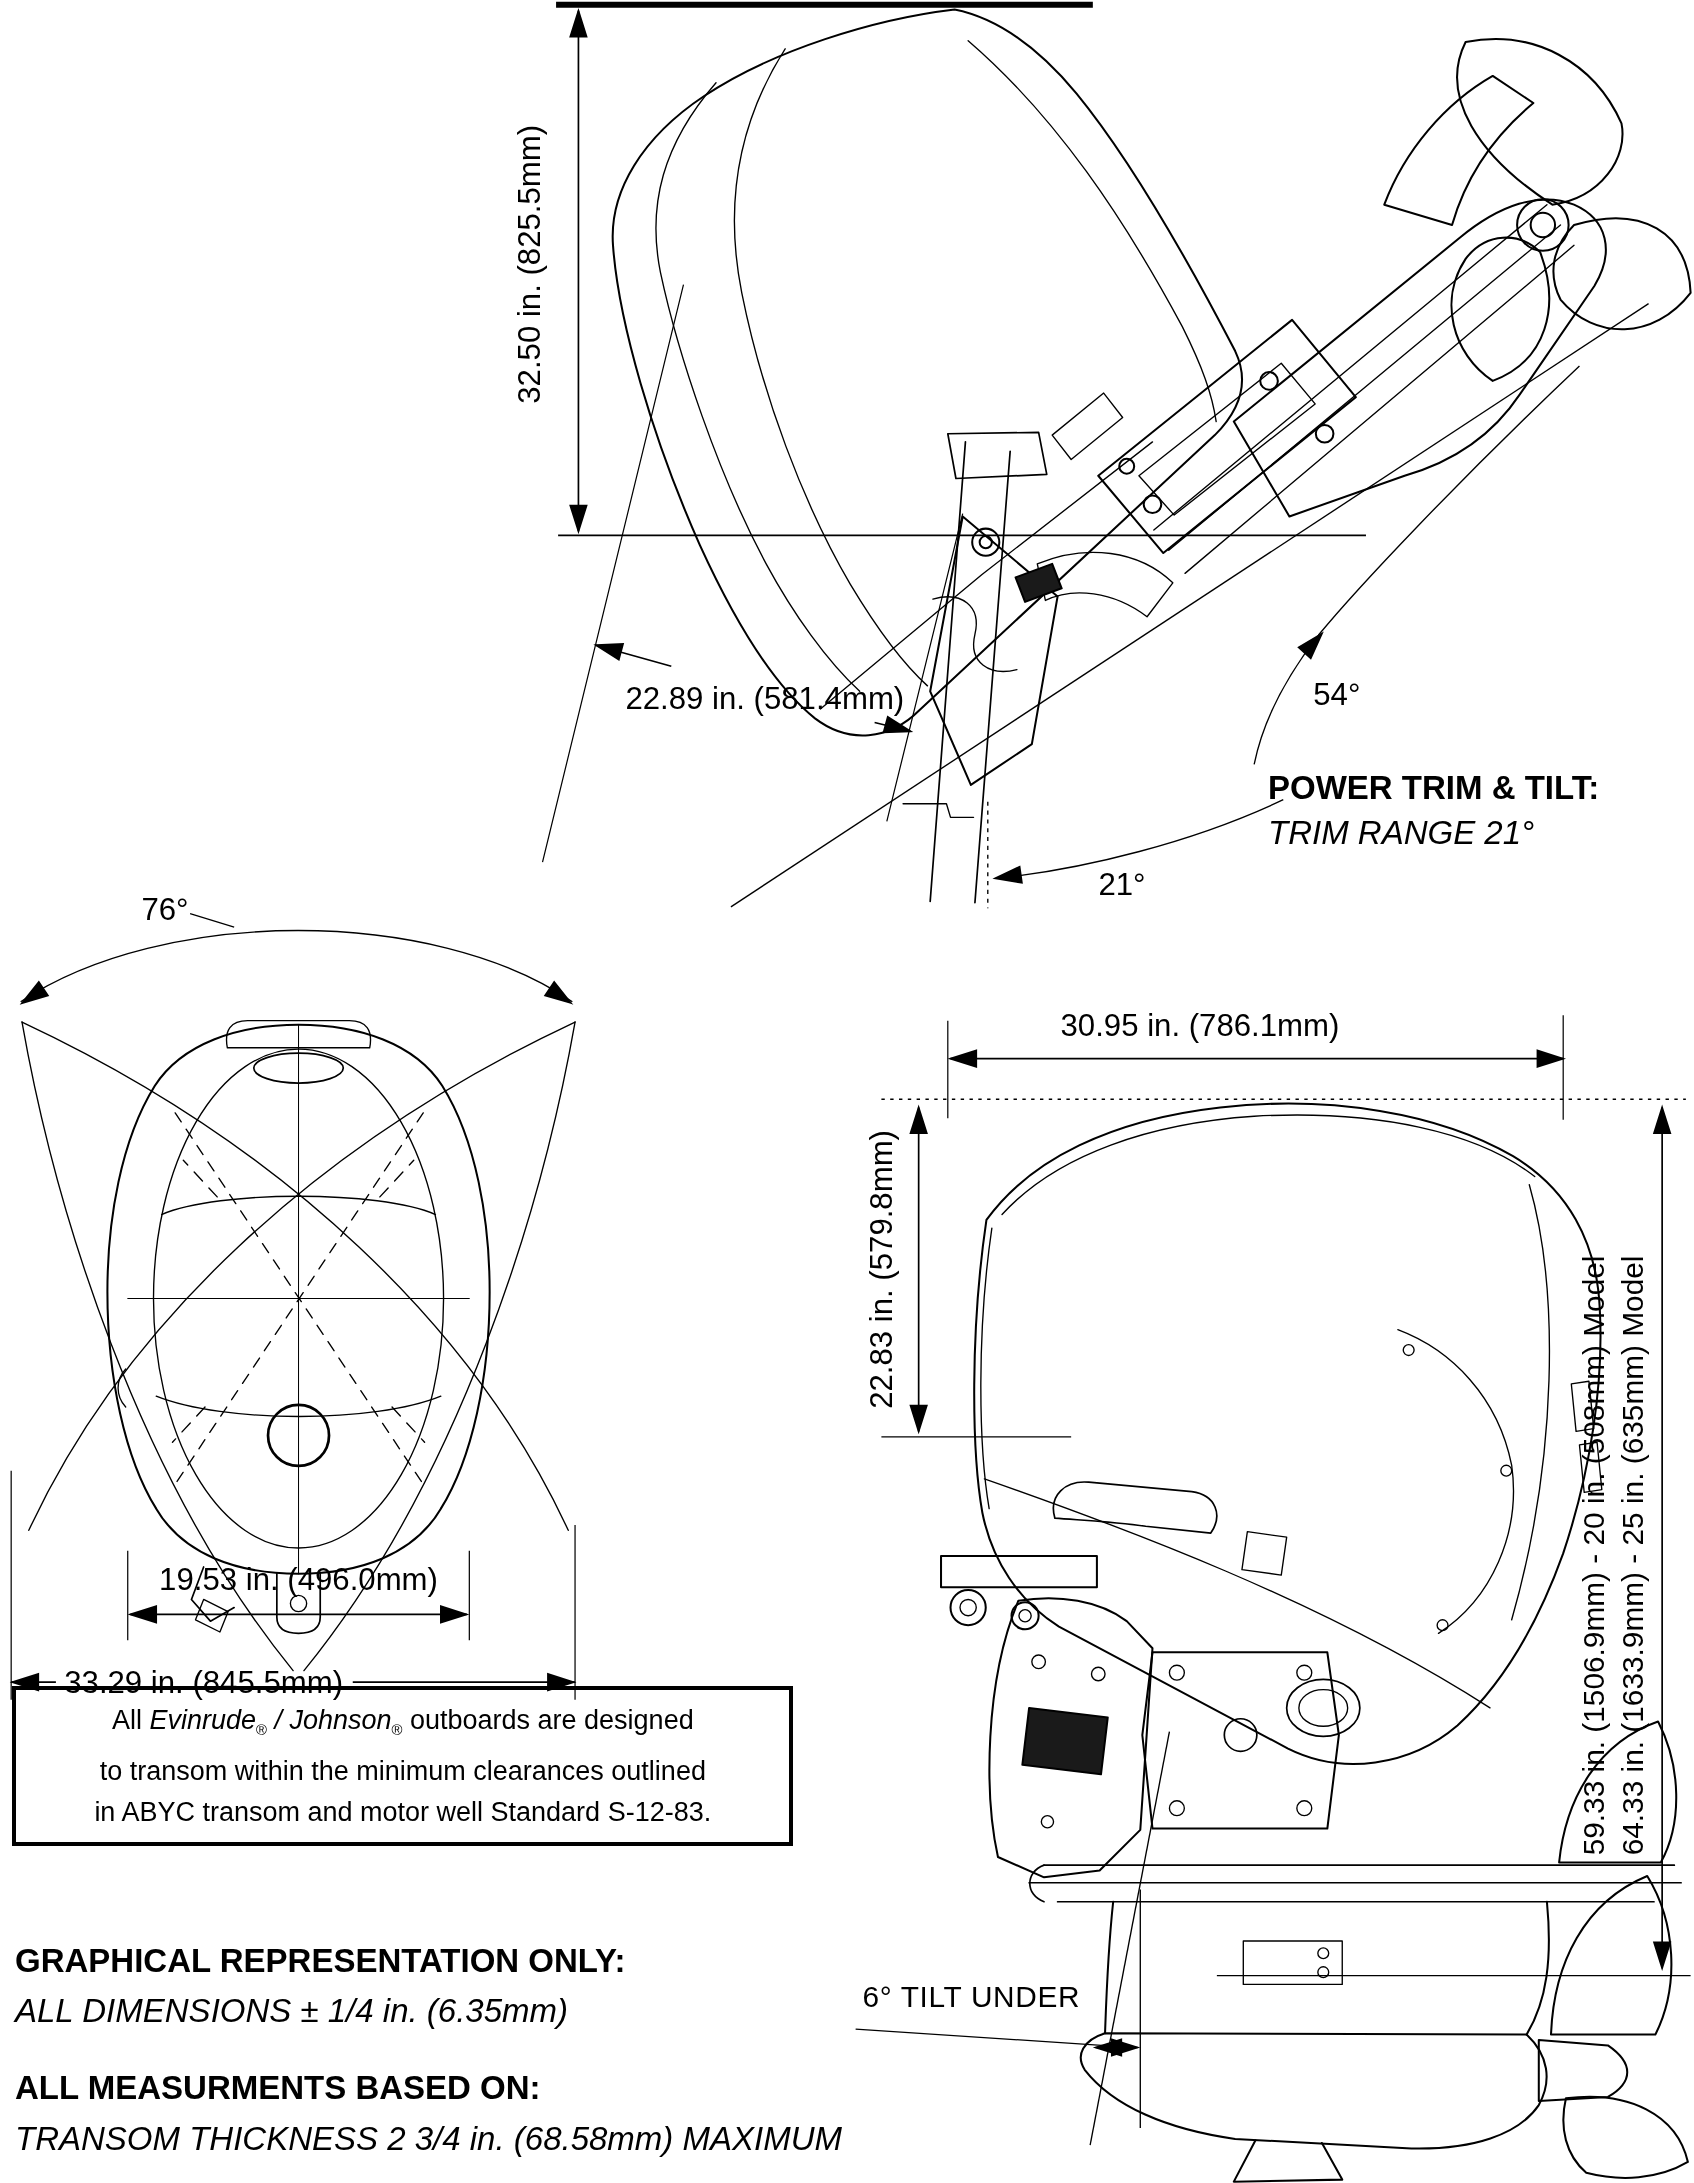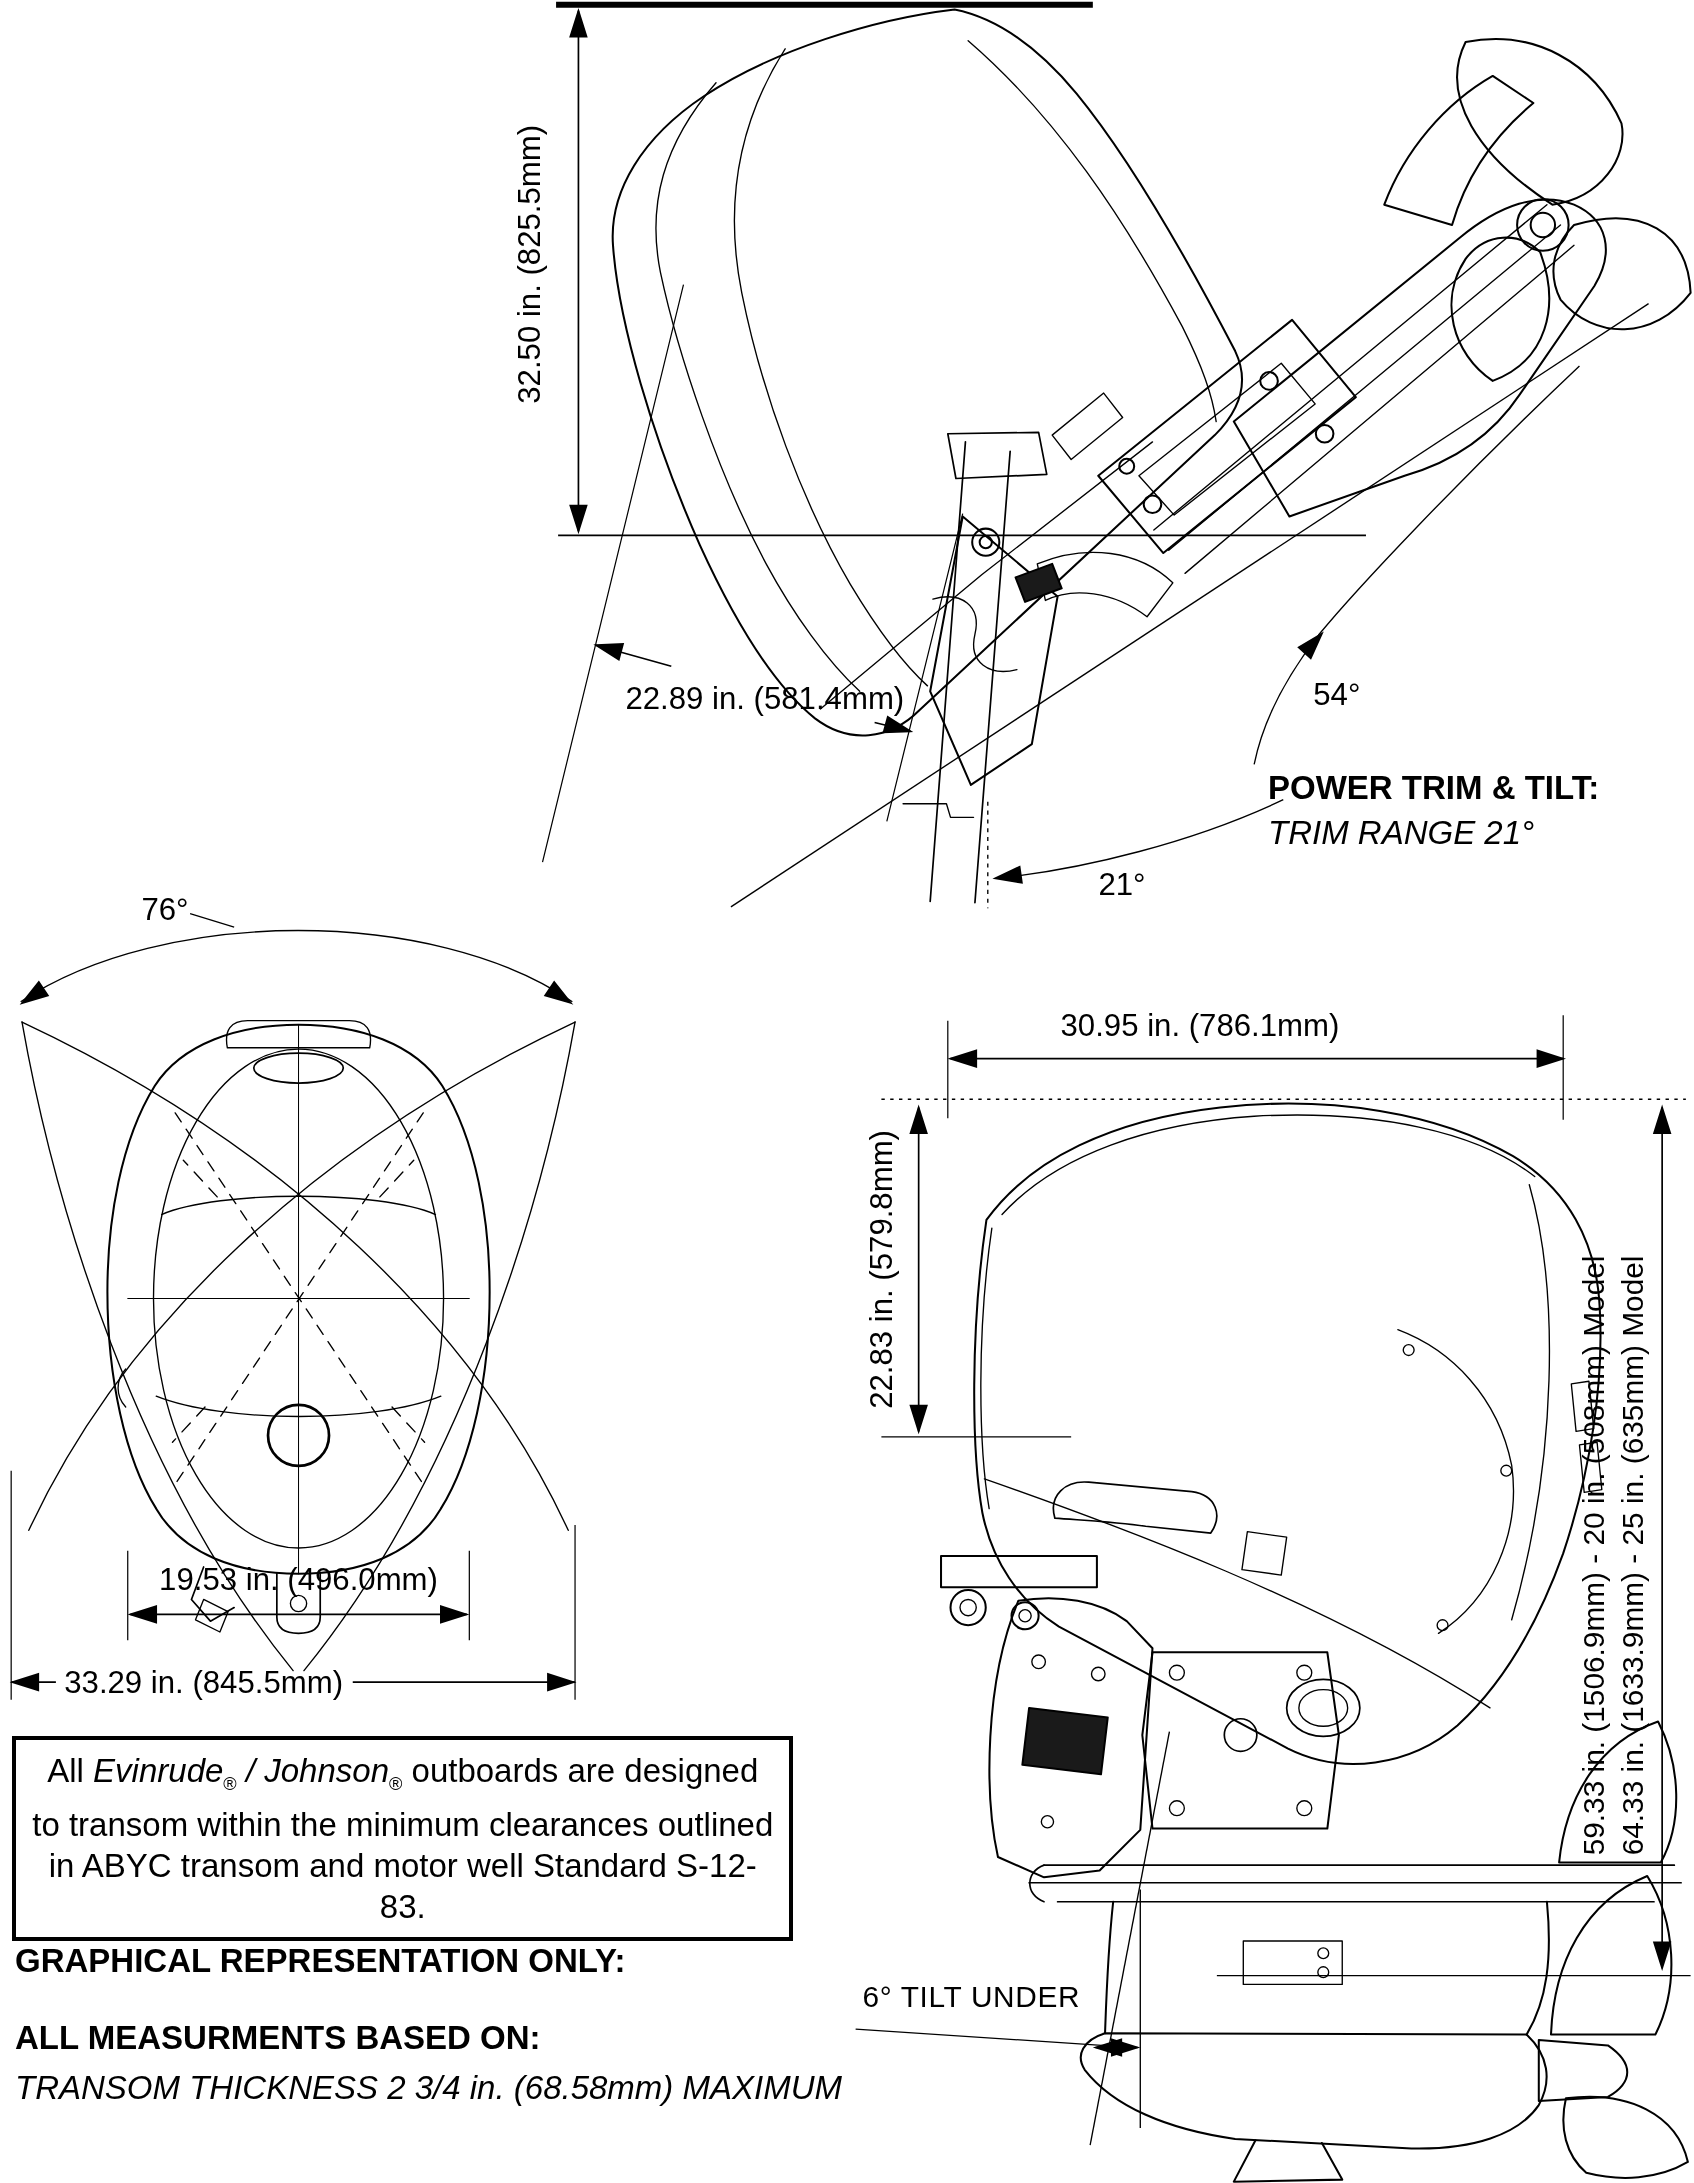--- a/index.html
+++ b/index.html
@@ -7,23 +7,23 @@
         font-family:"Liberation Sans",sans-serif;color:#000;overflow:hidden;}
   svg{position:absolute;left:0;top:0;}
   svg text{font-family:"Liberation Sans",sans-serif;fill:#000;}
   .dimtxt{font-size:46px;}
   .angtxt{font-size:46px;}
   .modtxt{font-size:44px;}
   .tilttxt{font-size:44px;font-weight:500;letter-spacing:1px;}
   .note-pt{position:absolute;left:1268px;top:765px;font-size:33px;line-height:45px;}
   .note-pt .ttl{font-weight:bold;}
   .note-pt .itl{font-style:italic;}
-  .clearance-box{position:absolute;left:12.2px;top:1736px;width:746px;
+  .clearance-box{position:absolute;left:12.2px;top:1686px;width:746px;
         border:4.1px solid #000;padding:9.5px 13.6px;text-align:center;
-        font-size:33px;line-height:41px;}
+        font-size:27px;line-height:41px;}
   .clearance-box span{white-space:pre;}
   .ital{font-style:italic;}
   .reg{font-size:0.55em;vertical-align:sub;font-style:normal;}
   .footer{position:absolute;left:15px;top:1942px;width:854px;font-size:33px;}
   .footer .h{font-weight:bold;margin:0 0 12.2px 0;}
   .footer .s{font-style:italic;margin:0 0 12.2px 0;}
   .footer .gap{height:27px;}
 </style>
 </head>
 <body>
@@ -209,19 +209,20 @@
 </div>
 
 <div class="clearance-box">
   <div><span>All </span><span class="ital">Evinrude</span><span class="reg">®</span><span class="ital"> / </span><span class="ital">Johnson</span><span class="reg">®</span><span> outboards are designed</span></div>
   <div>to transom within the minimum clearances outlined</div>
   <div>in ABYC transom and motor well Standard S-12-83.</div>
 </div>
 
 <div class="footer">
   <div class="h">GRAPHICAL REPRESENTATION ONLY:</div>
+  <div class="s">ALL DIMENSIONS ± 1/4 in. (6.35mm)</div>
   <div class="gap"></div>
   <div class="h">ALL MEASURMENTS BASED ON:</div>
   <div class="s">TRANSOM THICKNESS 2 3/4 in. (68.58mm) MAXIMUM</div>
 </div>
 
 </div>
 
 
 </body></html>

